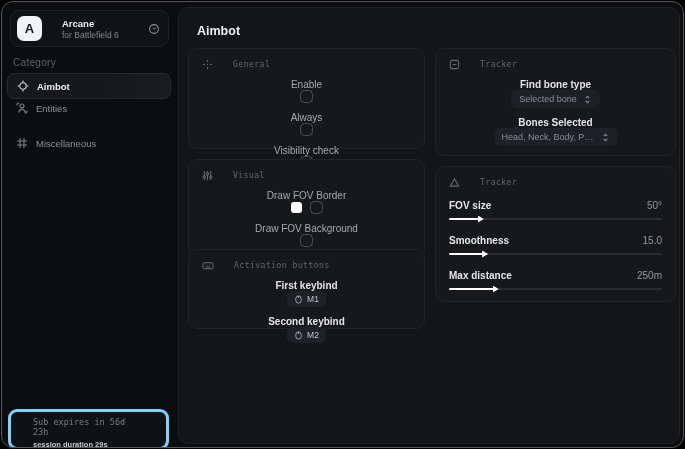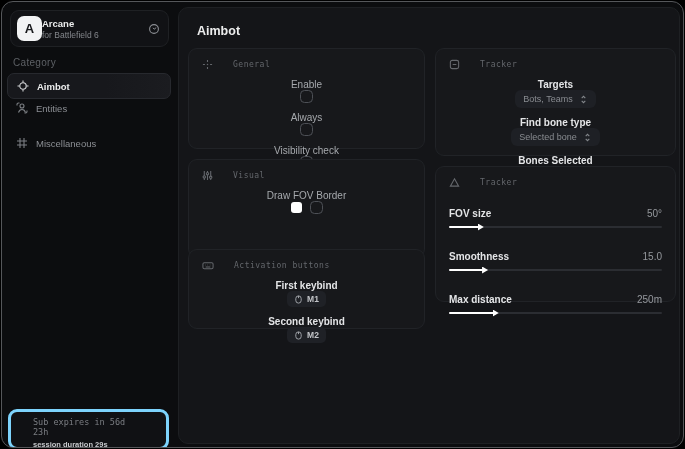--- a/index.html
+++ b/index.html
@@ -14,21 +14,21 @@
   .logo-card {
     position:absolute; left:8px; top:8px; width:159px; height:37px;
     background:#111215; border:1px solid #1f2124; border-radius:9px;
     display:flex; align-items:center; padding:0 8px 0 6px;
   }
   .logo-badge {
     width:25px; height:25px; border-radius:7px; background:#f2f3f4;
     display:flex; align-items:center; justify-content:center;
     color:#17181b; font-weight:bold; font-size:13px;
   }
-  .logo-text { margin-left:0; flex:1; }
+  .logo-text { margin-left:20px; flex:1; }
   .logo-title { color:#eceded; font-size:9.5px; font-weight:bold; }
   .logo-sub { color:#84878c; font-size:8.5px; margin-top:1px; }
   .logo-action { color:#8b8e93; display:flex; cursor:pointer; }
   .cat-label { position:absolute; left:11px; top:55px; font-size:10px; color:#5d6065; letter-spacing:.3px; }
   .nav-item {
     position:absolute; left:5px; width:164px; height:26px; border-radius:7px;
     display:flex; align-items:center; padding-left:9px; gap:8px; cursor:pointer;
     color:#8c8f94; font-size:9.5px;
   }
   .nav-item .nav-ic { display:flex; color:#7d8085; }
@@ -66,30 +66,30 @@
   .row-label { font-size:10px; color:#a6a9ad; }
   .row-label.strong { color:#e4e5e7; font-weight:bold; font-size:10px; }
   .checkbox {
     width:13px; height:13px; border:1.5px solid #4d5056; border-radius:4.5px;
     background:transparent; cursor:pointer; flex:none;
   }
   .right-group { display:flex; align-items:center; gap:8px; }
   .swatch { width:11px; height:11px; border-radius:3px; cursor:pointer; flex:none; }
   .key-pill {
     display:flex; align-items:center; gap:4px; background:#1f2126; border-radius:5px;
-    padding:3px 7px; color:#c2c4c8; font-size:8.5px; font-weight:bold; cursor:pointer;
+    padding:3px 7px; color:#c2c4c8; font-size:8.5px; font-weight:normal; cursor:pointer;
   }
   .key-pill .pill-ic { display:flex; color:#9ea1a6; }
   .drop-pill {
     display:flex; align-items:center; gap:6px; background:#1e2025; border-radius:6px;
     padding:4px 8px; color:#898c91; font-size:9px; cursor:pointer; max-width:158px;
   }
   .drop-pill .drop-val { white-space:nowrap; overflow:hidden; text-overflow:ellipsis; }
   .drop-pill .pill-ic { display:flex; color:#84878c; flex:none; }
-  .acc-row { margin-top:20px; }
+  .acc-row { margin-top:12px; }
   .acc-top { display:flex; align-items:center; justify-content:space-between; }
   .acc-val { font-size:10px; color:#95989d; }
   .slider { position:relative; height:8px; margin-top:4px; cursor:pointer; }
   .slider-track { position:absolute; left:0; right:0; top:3px; height:2px; background:#2b2d32; border-radius:1px; }
   .slider-fill { position:absolute; left:0; top:3px; height:2px; background:#fff; border-radius:1px; }
   .slider-thumb {
     position:absolute; right:-5px; top:-2.5px; width:6px; height:7px; background:#fff;
     clip-path:polygon(0 0,100% 50%,0 100%);
   }
 </style>
@@ -194,20 +194,24 @@
         </span>
         <span class="card-title">Visual</span>
       </div>
       <div class="row">
         <span class="row-label">Draw FOV Border</span>
         <span class="right-group">
           <span class="swatch" style="background: rgb(255, 255, 255);"></span>
           <span class="checkbox"></span>
         </span>
       </div>
+      <div class="row">
+        <span class="row-label">Draw FOV Background</span>
+        <span class="checkbox"></span>
+      </div>
     </section>
 
     <section class="card card-activation">
       <div class="card-head">
         <span class="hd-ic">
           <svg width="12" height="11" viewBox="0 0 13 11" fill="none" stroke="currentColor" stroke-width="1.1">
             <rect x="1" y="2.5" width="11" height="6.5" rx="1.5"></rect>
               <path d="M3.5 5h.5M6 5h.5M8.5 5h.5M4 7h5"></path>
           </svg>
         </span>
@@ -243,31 +247,20 @@
       <div class="card-head">
         <span class="hd-ic">
           <svg width="11" height="11" viewBox="0 0 12 12" fill="none" stroke="currentColor" stroke-width="1.2">
             <rect x="1.5" y="1.5" width="9" height="9" rx="2"></rect>
               <path d="M4 6h4"></path>
           </svg>
         </span>
         <span class="card-title">Tracker</span>
       </div>
       <div class="row">
-        <span class="row-label strong">Targets</span>
-        <span class="drop-pill">
-          <span class="drop-val">Bots, Teams</span>
-          <span class="pill-ic">
-            <svg width="9" height="9" viewBox="0 0 10 10" fill="none" stroke="currentColor" stroke-width="1.2">
-              <path d="M3 3.5 5 1.5l2 2M3 6.5l2 2 2-2"></path>
-            </svg>
-          </span>
-        </span>
-      </div>
-      <div class="row">
         <span class="row-label strong">Find bone type</span>
         <span class="drop-pill">
           <span class="drop-val">Selected bone</span>
           <span class="pill-ic">
             <svg width="9" height="9" viewBox="0 0 10 10" fill="none" stroke="currentColor" stroke-width="1.2">
               <path d="M3 3.5 5 1.5l2 2M3 6.5l2 2 2-2"></path>
             </svg>
           </span>
         </span>
       </div>

